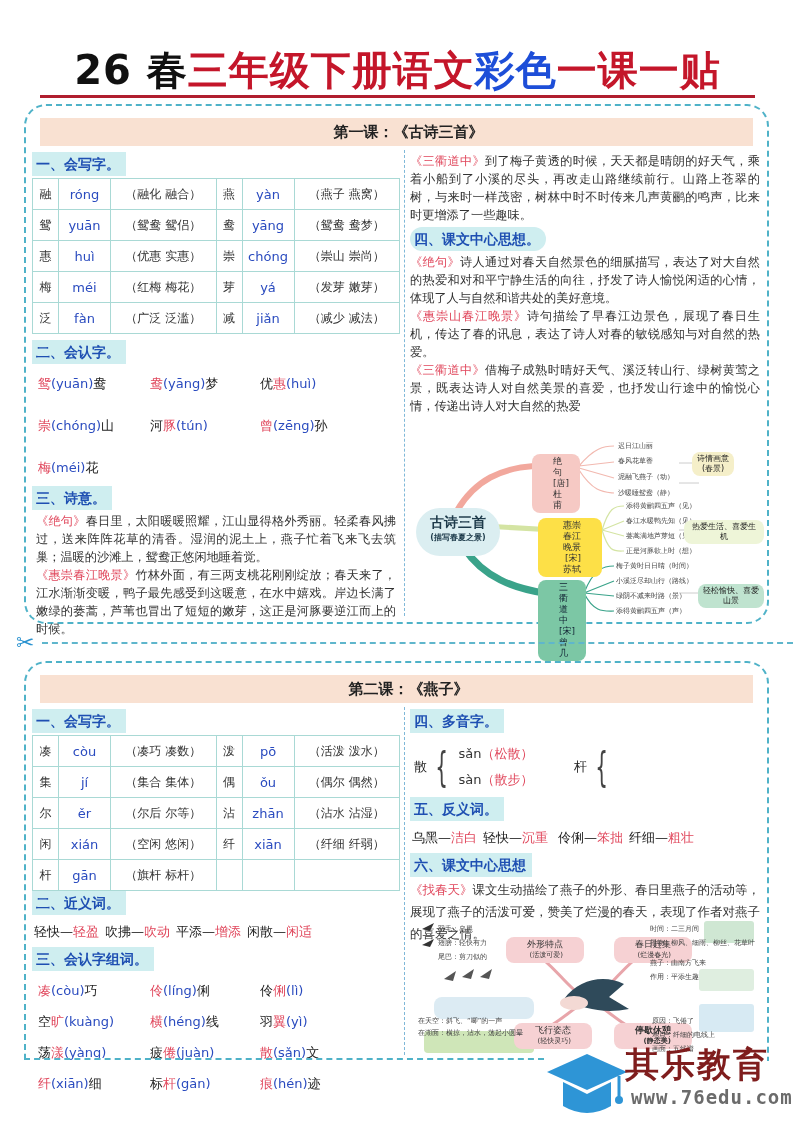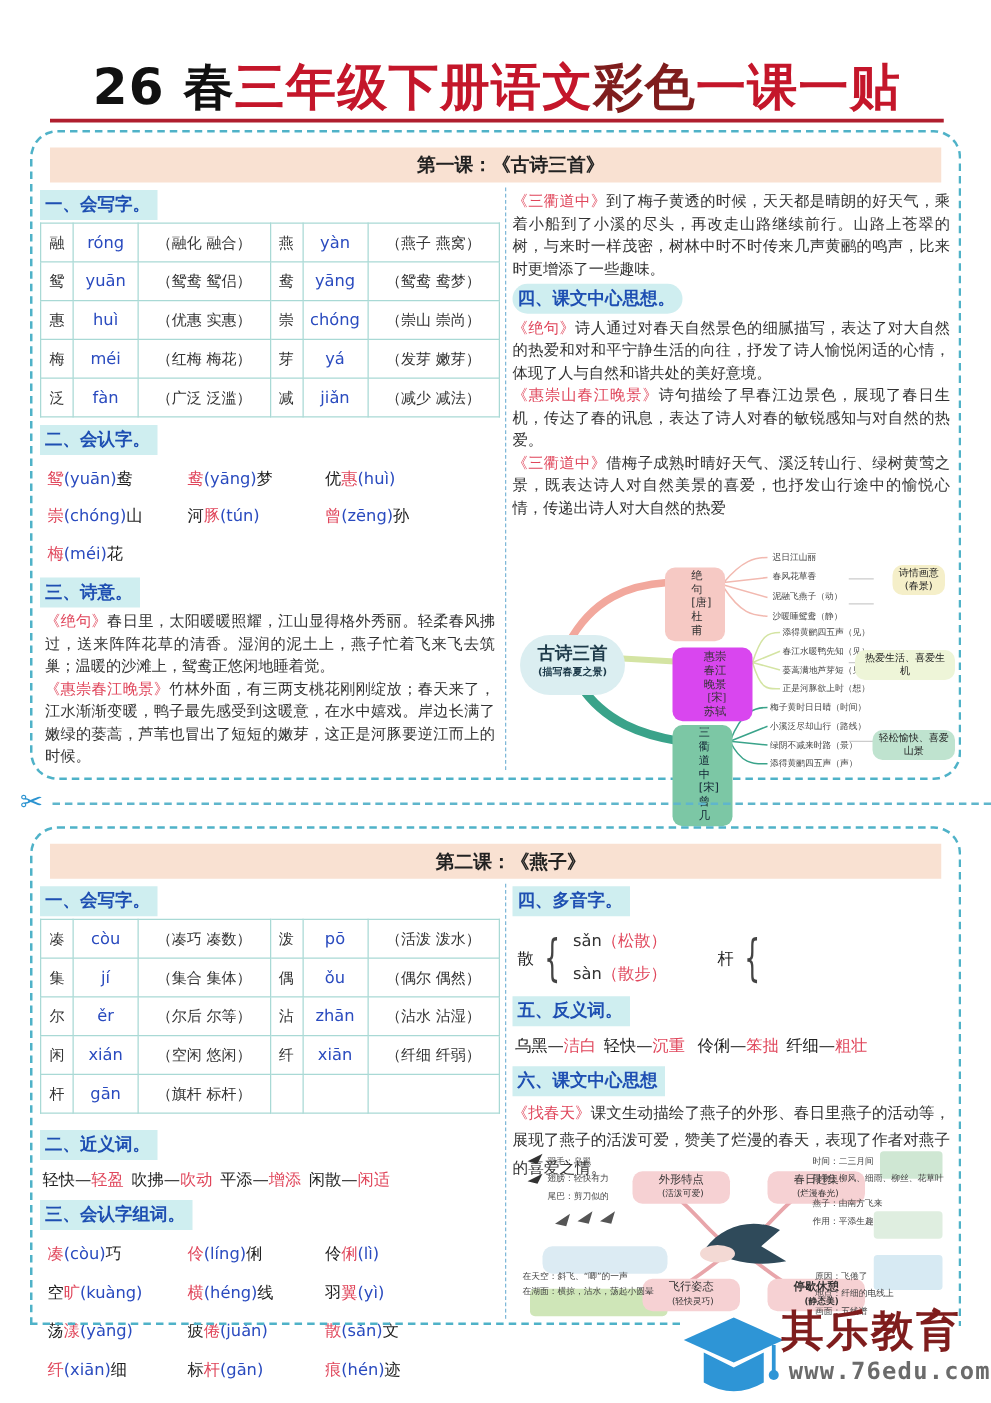--- a/index.html
+++ b/index.html
@@ -1,41 +1,41 @@
 <!DOCTYPE html>
 <html><head>
 <meta charset="utf-8">
 <style>
   * { box-sizing: border-box; margin: 0; padding: 0; }
   body { width: 793px; height: 1122px; background: #ffffff; font-family: "DejaVu Serif", "Liberation Serif", serif; position: relative; overflow: hidden; color: #222; }
   .title-bar { position: absolute; left: 40px; top: 45px; width: 715px; height: 55px; text-align: center; }
   .title { font-family: "DejaVu Sans", sans-serif; font-weight: bold; font-size: 40px; letter-spacing: 1px; line-height: 50px; white-space: nowrap; }
   .title .t-black { color: #111; }
   .title .t-red { color: #c4162a; }
-  .title .t-blue { color: #7f1d1d; }
+  .title .t-blue { color: #1d4ed8; }
   .title-underline { position: absolute; left: 0; right: 0; bottom: 2px; height: 3px; background: #b01e2e; }
 
   .card { position: absolute; border: 2px dashed #4fb2c8; border-radius: 22px; }
   .card1 { left: 24px; top: 104px; width: 745px; height: 520px; }
   .card2 { left: 24px; top: 661px; width: 745px; height: 400px; border-bottom: none; border-radius: 22px 22px 0 0; }
   .card2-bottom { position: absolute; left: 24px; top: 1058px; width: 520px; border-top: 2px dashed #4fb2c8; }
 
   .lesson-header { position: absolute; left: 14px; right: 14px; top: 12px; height: 28px; background: #f9e1d2; text-align: center; font-weight: bold; font-size: 15px; line-height: 28px; color: #222; padding-left: 24px; }
   .divider-v { position: absolute; top: 44px; bottom: 6px; border-left: 1px dashed #7fb8d8; }
 
   .col { position: absolute; }
   .sec-title { display: inline-block; background: #cfeef0; color: #1e4fb2; font-weight: bold; font-size: 14px; padding: 2px 6px 2px 4px; line-height: 20px; margin-bottom: 2px; }
 
   table.w { border-collapse: collapse; width: 100%; font-size: 12px; }
   table.w td { border: 1.5px solid #a9d9d5; height: 31px; text-align: center; padding: 0 2px; }
   table.w td.ch { color: #333; width: 26px; }
   table.w td.py { color: #2a4bbf; font-family: "DejaVu Sans", sans-serif; font-size: 13px; width: 52px; }
   table.w td.wd { color: #333; }
 
-  .rec-grid { display: grid; grid-template-columns: 112px 110px 110px; row-gap: 6px; font-size: 13px; margin: 6px 0 6px 6px; line-height: 24px; }
+  .rec-grid { display: grid; grid-template-columns: 112px 110px 110px; row-gap: 18px; font-size: 13px; margin: 6px 0 6px 6px; line-height: 24px; }
   .red { color: #e0465b; }
   .pyc { color: #2a4bbf; font-family: "DejaVu Sans", sans-serif; }
   .para { font-size: 12.2px; line-height: 18px; color: #333; text-align: justify; }
   .para .book { color: #e0465b; }
 
   .mindmap { position: absolute; border-radius: 10px; }
   .mm-center { position: absolute; background: #dbeef1; border-radius: 40px; text-align: center; font-family: "DejaVu Sans", sans-serif; font-weight: bold; color: #1d3a4a; }
   .mm-node { position: absolute; font-size: 9px; text-align: right; border-radius: 8px; padding: 2px 21px; font-family: "DejaVu Sans", sans-serif; line-height: 11px; }
   .mm-leaf { position: absolute; font-size: 7px; color: #444; font-family: "DejaVu Sans", sans-serif; height: 12px; line-height: 12px; white-space: nowrap; }
   .mm-res { position: absolute; font-size: 8px; border-radius: 8px; padding: 2px 5px; text-align: center; font-family: "DejaVu Sans", sans-serif; line-height: 10px; }
@@ -154,41 +154,41 @@
       <path d="M265 25 L 285 25 M265 45 L285 45 M265 92 L285 92 M265 155 L285 155" stroke="#ccc" stroke-width="1" fill="none"></path>
     </svg>
     <div class="mm-center" style="left:2px; top:70px; width:84px; height:48px; padding-top:6px;">
       <div style="font-size:14px;">古诗三首</div>
       <div style="font-size:8px;">(描写春夏之景)</div>
     </div>
     <div class="mm-node" style="left:118px; top:16px; width:48px; background:#f6c9c4; color:#333;">
       <div>绝句</div>
         <div>[唐] 杜甫</div>
     </div>
-    <div class="mm-node" style="left:124px; top:80px; width:64px; background:#d946ef; color:#333;font-family:Liberation Serif, serif;">
+    <div class="mm-node" style="left:124px; top:80px; width:64px; background:#fde047; color:#333;">
       <div>惠崇春江晚景</div>
         <div>[宋] 苏轼</div>
     </div>
     <div class="mm-node" style="left:124px; top:142px; width:48px; background:#7cc7a5; color:#123;">
       <div>三衢道中</div>
         <div>[宋] 曾几</div>
     </div>
     <div class="mm-leaf" style="left:204px; top:2px;">迟日江山丽</div>
     <div class="mm-leaf" style="left:204px; top:17px;">春风花草香</div>
     <div class="mm-leaf" style="left:204px; top:33px;">泥融飞燕子（动）</div>
     <div class="mm-leaf" style="left:204px; top:49px;">沙暖睡鸳鸯（静）</div>
     <div class="mm-leaf" style="left:212px; top:62px;">添得黄鹂四五声（见）</div>
     <div class="mm-leaf" style="left:212px; top:77px;">春江水暖鸭先知（见）</div>
     <div class="mm-leaf" style="left:212px; top:92px;">蒌蒿满地芦芽短（见）</div>
     <div class="mm-leaf" style="left:212px; top:107px;">正是河豚欲上时（想）</div>
     <div class="mm-leaf" style="left:202px; top:122px;">梅子黄时日日晴（时间）</div>
     <div class="mm-leaf" style="left:202px; top:137px;">小溪泛尽却山行（路线）</div>
     <div class="mm-leaf" style="left:202px; top:152px;">绿阴不减来时路（景）</div>
     <div class="mm-leaf" style="left:202px; top:167px;">添得黄鹂四五声（声）</div>
-    <div class="mm-res" style="left:300px; top:14px; background:#f5efc9;"><span>诗情画意</span><br><span>(春景)</span></div>
+    <div class="mm-res" style="left:278px; top:14px; background:#f5efc9;"><span>诗情画意</span><br><span>(春景)</span></div>
     <div class="mm-res" style="left:270px; top:82px; background:#eef5d8;"><span>热爱生活、喜爱生机</span></div>
     <div class="mm-res" style="left:284px; top:146px; background:#bfe3cf;"><span>轻松愉快、喜爱山景</span></div>
   </div>
 </div>
 
 <div class="scissors">✂</div>
 <div class="cut-line"></div>
 
 <div class="card card2">
   <div class="lesson-header">第二课：《燕子》</div>
@@ -233,21 +233,21 @@
           <tr>
             <td class="ch">杆</td>
             <td class="py">gān</td>
             <td class="wd">（旗杆  标杆）</td>
             <td class="ch"></td>
             <td class="py"></td>
             <td class="wd"></td>
           </tr>
         </tbody>
     </table>
-    <div class="sec-title" style="margin-top:13px;">二、近义词。</div>
+    <div class="sec-title" style="margin-top:0;">二、近义词。</div>
     <div class="synonyms" id="l2-syn"><span style="margin-right: 6px;"><span>轻快—</span><span class="red">轻盈</span></span><span style="margin-right: 6px;"><span>吹拂—</span><span class="red">吹动</span></span><span style="margin-right: 6px;"><span>平添—</span><span class="red">增添</span></span><span style="margin-right: 6px;"><span>闲散—</span><span class="red">闲适</span></span></div>
     <div class="sec-title">三、会认字组词。</div>
     <div class="rec-grid" id="l2-rec" style="row-gap:7px;">
         <div><span></span><span class="red">凑</span><span class="pyc">(còu)</span><span>巧</span></div>
         <div><span></span><span class="red">伶</span><span class="pyc">(líng)</span><span>俐</span></div>
         <div><span>伶</span><span class="red">俐</span><span class="pyc">(lì)</span><span></span></div>
         <div><span>空</span><span class="red">旷</span><span class="pyc">(kuàng)</span><span></span></div>
         <div><span></span><span class="red">横</span><span class="pyc">(héng)</span><span>线</span></div>
         <div><span>羽</span><span class="red">翼</span><span class="pyc">(yì)</span><span></span></div>
         <div><span>荡</span><span class="red">漾</span><span class="pyc">(yàng)</span><span></span></div>

